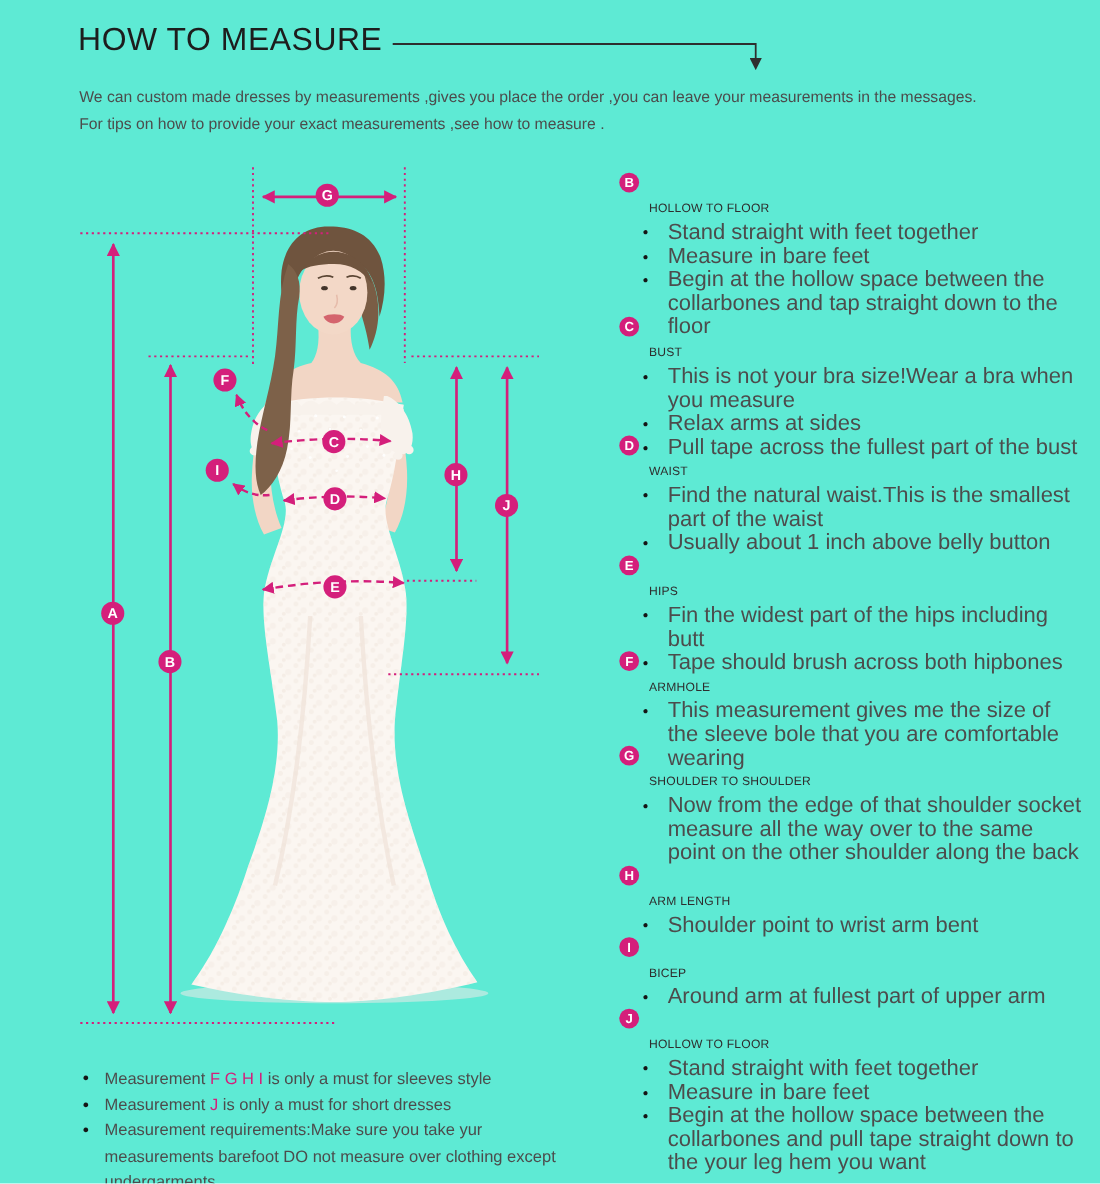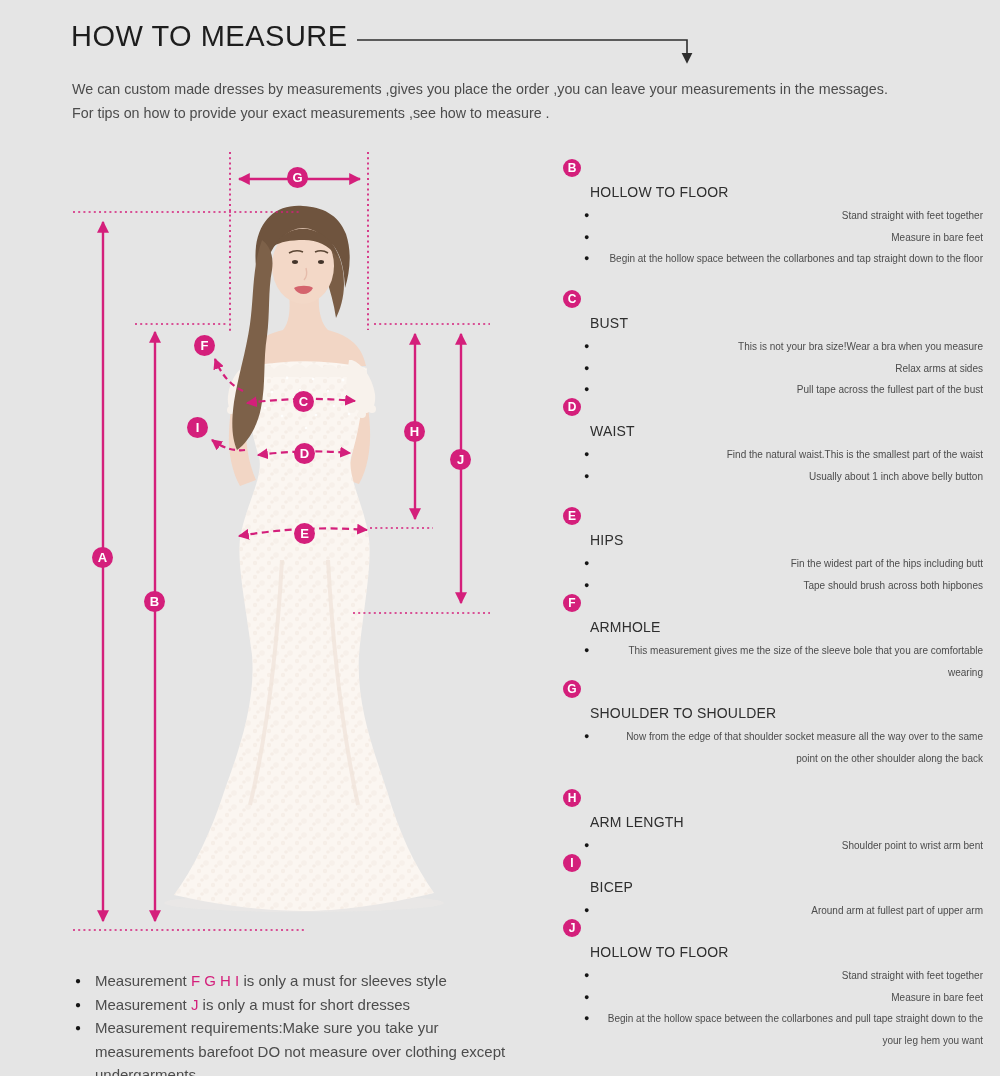--- a/index.html
+++ b/index.html
@@ -1,32 +1,32 @@
 <!DOCTYPE html>
 <html><head>
 <meta charset="utf-8">
 <style>
   html,body{margin:0;padding:0;background:#ffffff;}
-  .page{position:relative;width:1000px;height:1076px;background:#e5e5e5;overflow:hidden;
+  .page{position:relative;width:1000px;height:1076px;background:#5eead4;overflow:hidden;
         font-family:"Liberation Sans",sans-serif;}
   .title{position:absolute;left:71px;top:20px;font-size:29px;color:#1d1d1d;letter-spacing:.5px;}
   .intro{position:absolute;left:72px;top:77px;font-size:14.3px;color:#4c4c4c;line-height:24px;}
   .fig-svg{position:absolute;left:0;top:0;width:1000px;height:1076px;}
   
   .mk{position:absolute;width:21px;height:21px;border-radius:50%;background:#d41f7b;color:#fff;
       font-size:13px;font-weight:bold;text-align:center;line-height:21px;}
   
   .sec{position:absolute;left:563px;width:420px;}
   .sec-h{display:flex;align-items:center;gap:9px;}
   .badge{width:18px;height:18px;border-radius:50%;background:#d41f7b;color:#fff;font-size:12px;
          font-weight:bold;text-align:center;line-height:18px;flex:0 0 18px;}
-  .sec-t{font-size:14px;color:#2e2e2e;letter-spacing:.2px;margin-top:48px;}
+  .sec-t{font-size:11px;color:#2e2e2e;letter-spacing:.2px;margin-top:48px;}
   ul.bul{list-style:none;margin:5px 0 0 0;padding:0;}
-  ul.bul li{position:relative;padding-left:44px;font-size:10px;line-height:21.5px;color:#4c4c4c;
-            width:420px;box-sizing:border-box;text-align:right;}
+  ul.bul li{position:relative;padding-left:44px;font-size:20px;line-height:21.5px;color:#4c4c4c;
+            width:420px;box-sizing:border-box;}
   ul.bul li::before{content:"●";position:absolute;left:21px;top:0;font-size:9px;line-height:21.5px;color:#151515;}
   
   .notes{position:absolute;left:60px;top:969px;}
   ul.nts{list-style:none;margin:0;padding:0;}
   ul.nts li{position:relative;padding-left:35px;font-size:15px;line-height:23.5px;color:#4c4c4c;
             width:455px;box-sizing:border-box;}
   ul.nts li::before{content:"●";position:absolute;left:15px;top:0;font-size:10px;line-height:23.5px;color:#151515;}
   .acc{color:#d41f7b;}
 </style>
 </head>

